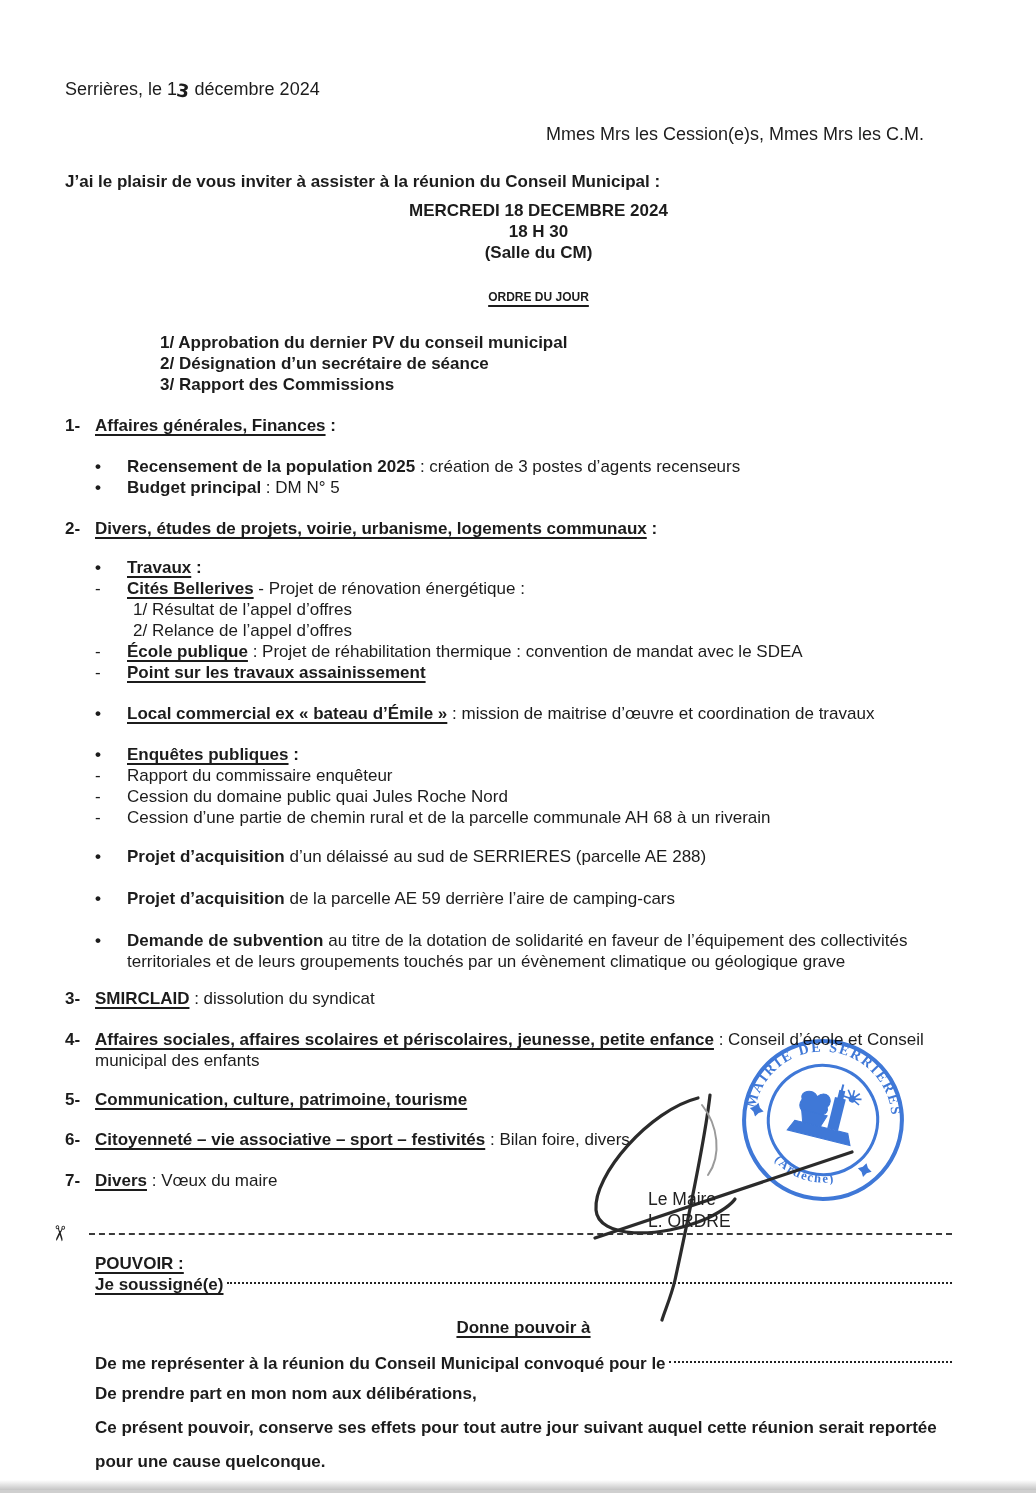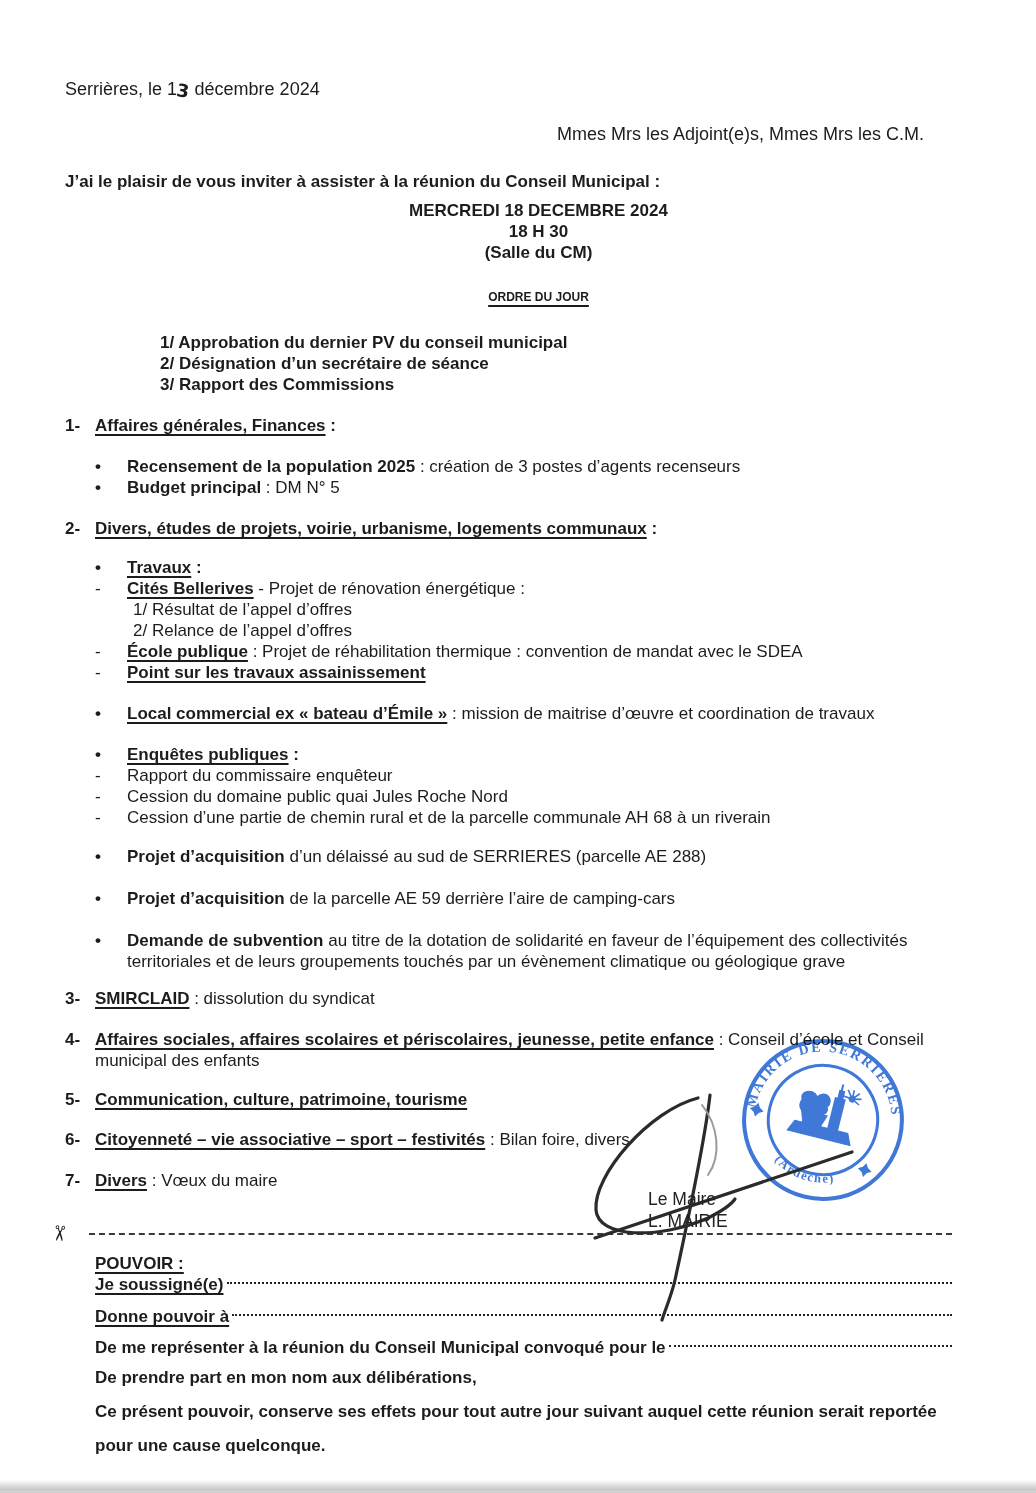--- a/index.html
+++ b/index.html
@@ -50,21 +50,21 @@
   .bottom-edge{position:absolute;left:0;right:0;bottom:0;height:13px;background:linear-gradient(#ffffff,#b3b3b3);}
   .bottom-edge::after{content:"";position:absolute;left:0;right:0;bottom:0;height:3px;background:#cfcfcf;}
 </style>
 </head>
 <body>
 
 <div class="page">
 
   <div class="dateline"><span>Serrières, le 1</span><span class="hand">3</span><span> décembre 2024</span></div>
 
-  <div class="recipients">Mmes Mrs les Adjoint(e)s, Mmes Mrs les C.M.</div>
+  <div class="recipients">Mmes Mrs les Cession(e)s, Mmes Mrs les C.M.</div>
 
   <div class="intro">J’ai le plaisir de vous inviter à assister à la réunion du Conseil Municipal :</div>
 
   <div class="center-block">
     <div>MERCREDI 18 DECEMBRE 2024</div>
     <div>18 H 30</div>
     <div>(Salle du CM)</div>
   </div>
 
   <div class="agenda-title"><span>ORDRE DU JOUR</span></div>
@@ -173,21 +173,21 @@
     <span class="scissors">✂</span>
     <span class="dashfill"></span>
   </div>
 
   <div class="pouvoir">
     <div><span class="bu">POUVOIR :</span></div>
     <div class="prow">
       <span class="bu">Je soussigné(e)</span>
       <span class="dots"></span>
     </div>
-    <div class="prow" style="margin-top:11px;">
+    <div class="prow" style="margin-top:22px;flex-direction:column;">
       <span class="bu">Donne pouvoir à </span>
       <span class="dots"></span>
     </div>
     <div class="prow" style="margin-top:10px;">
       <span class="b">De me représenter à la réunion du Conseil Municipal convoqué pour le </span>
       <span class="dots"></span>
     </div>
     <div class="pline">De prendre part en mon nom aux délibérations,</div>
     <div class="pwide">Ce présent pouvoir, conserve ses effets pour tout autre jour suivant auquel cette réunion serait reportée pour une cause quelconque.</div>
   </div>
@@ -234,17 +234,17 @@
     <g fill="none" stroke="#2b2b2b" stroke-width="3.2" stroke-linecap="round">
       <path d="M 143,23 C 95,35 38,100 41,135 C 43,163 103,165 153,143 C 165,137 176,130 180,124"></path>
       <path d="M 155,20 C 150,65 133,145 120,205 C 116,222 110,235 107,245"></path>
       <path d="M 297,77 L 40,163"></path>
     </g>
     <path d="M 147,30 C 163,50 167,80 153,100" fill="none" stroke="#9a9a9a" stroke-width="2" stroke-linecap="round"></path>
   </svg>
 
   <div class="maire">
     <div>Le Maire</div>
-    <div>L. MAIRIE</div>
+    <div>L. ORDRE</div>
   </div>
 
   <div class="bottom-edge"></div>
 </div>
 
 </body></html>

